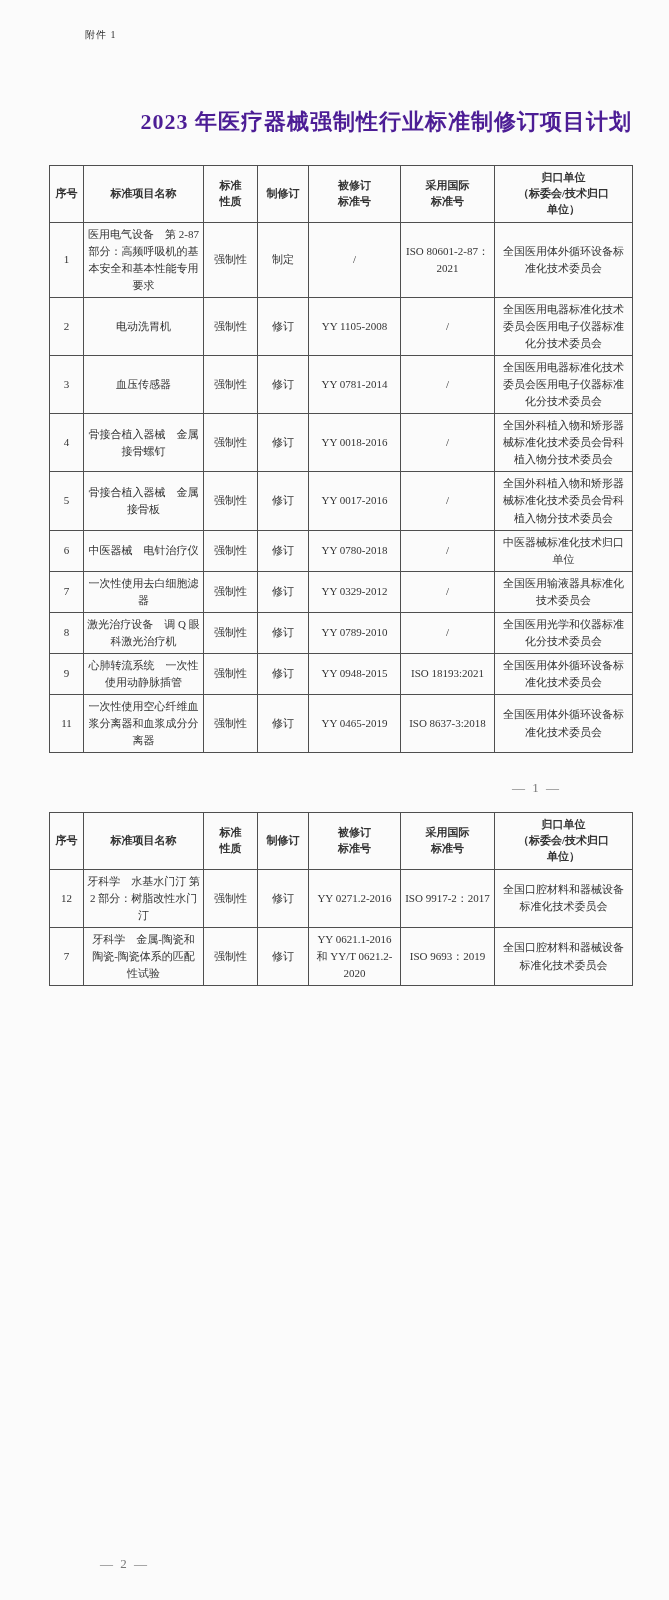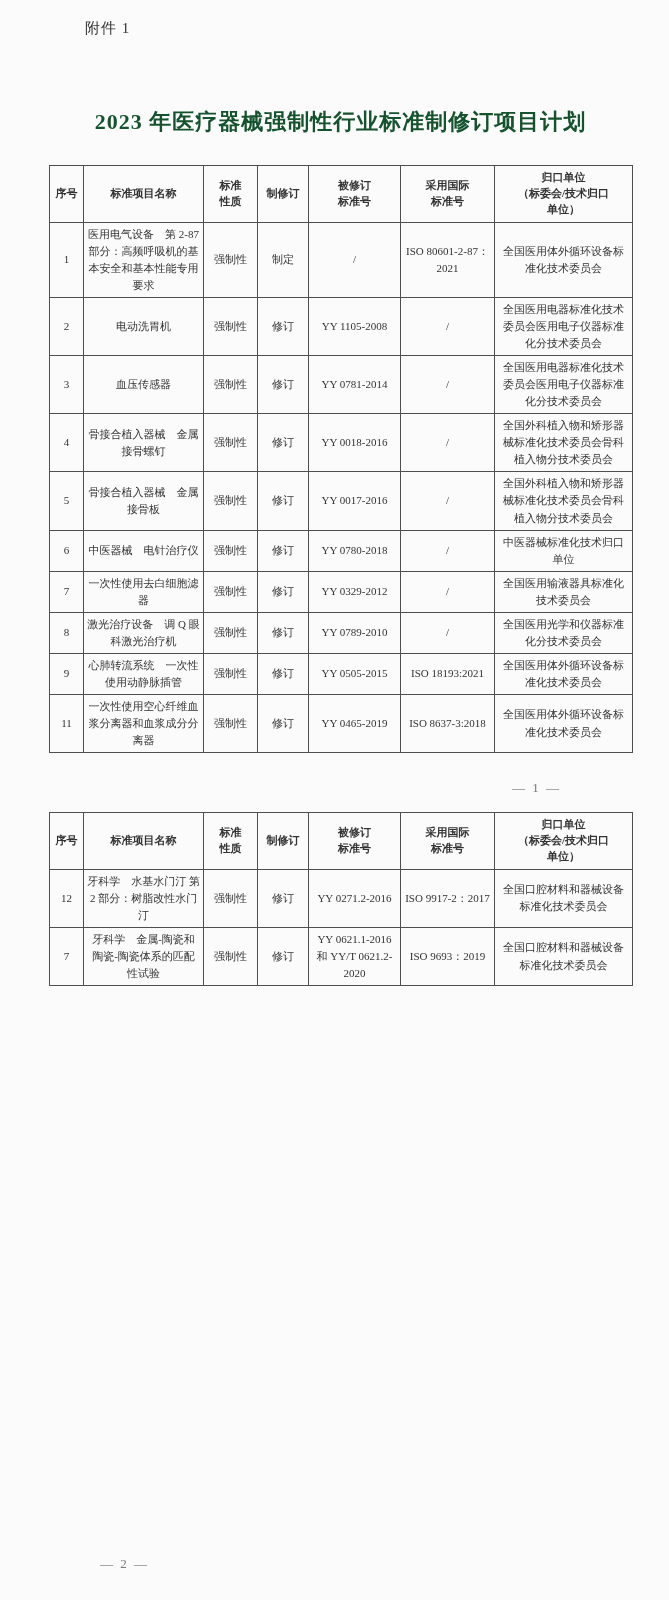--- a/index.html
+++ b/index.html
@@ -11,27 +11,27 @@
   html,body{margin:0;padding:0;}
   body{
     width:669px;height:1600px;
     background:var(--background,#fbfbfb);
     font-family:"Liberation Serif","DejaVu Serif",serif;
     color:var(--text,#333);
     position:relative;
     overflow:hidden;
   }
   .attachment{
-    position:absolute;left:85px;top:19px;
-    font-size:15px;letter-spacing:1px;
+    position:absolute;left:85px;top:28px;
+    font-size:10px;letter-spacing:1px;
   }
   .doc-title{
     position:absolute;left:49px;top:92px;width:583px;
-    text-align:center;font-size:22px;font-weight:bold;
-    letter-spacing:1px;color:#14532d;
+    text-align:right;font-size:22px;font-weight:bold;
+    letter-spacing:1px;color:#4c1d95;
     white-space:nowrap;
   }
   table.std{
     position:absolute;left:49px;width:583px;
     border-collapse:collapse;
     table-layout:fixed;
   }
   table.std.t1{top:165px;}
   table.std.t2{top:812px;}
   table.std th, table.std td{
@@ -175,21 +175,21 @@
         <td>YY 0789-2010</td>
         <td>/</td>
         <td>全国医用光学和仪器标准化分技术委员会</td>
       </tr>
 
       <tr>
         <td>9</td>
         <td>心肺转流系统　一次性使用动静脉插管</td>
         <td>强制性</td>
         <td>修订</td>
-        <td>YY 0505-2015</td>
+        <td>YY 0948-2015</td>
         <td>ISO 18193:2021</td>
         <td>全国医用体外循环设备标准化技术委员会</td>
       </tr>
 
 
       <tr>
         <td>11</td>
         <td>一次性使用空心纤维血浆分离器和血浆成分分离器</td>
         <td>强制性</td>
         <td>修订</td>

